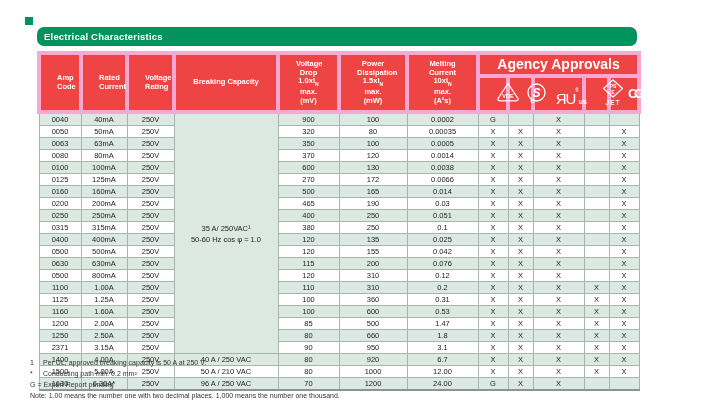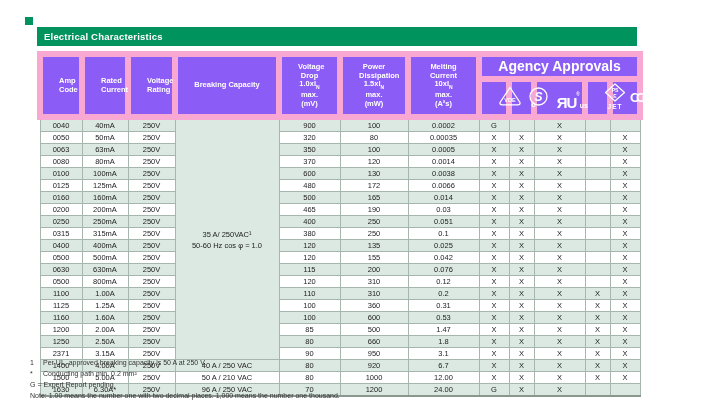--- a/index.html
+++ b/index.html
@@ -1,39 +1,39 @@
 <!DOCTYPE html>
 <html><head>
 <meta charset="utf-8">
 <style>
   html,body{margin:0;padding:0;background:#fff;}
   .page{position:relative;width:702px;height:404px;background:#fff;overflow:hidden;
         font-family:"Liberation Sans",sans-serif;}
   .corner-square{position:absolute;left:25px;top:17px;width:8px;height:8px;background:#00935d;}
   .banner{position:absolute;left:37px;top:27px;width:600px;height:19px;background:#00935d;
           color:#fff;font-weight:bold;font-size:9.5px;line-height:19px;padding-left:7px;
-          box-sizing:border-box;letter-spacing:.2px;}
+          box-sizing:border-box;letter-spacing:.2px;border-radius:7px;}
   table.ec{position:absolute;left:37px;top:51px;width:600px;border-collapse:collapse;
            table-layout:fixed;border-bottom:2px solid #8b968f;}
-  thead th{background:#8b5cf6;color:#fff;font-weight:bold;font-size:7.5px;line-height:8.5px;
-           border:6px solid #f9a8d4;text-align:center;vertical-align:middle;padding:1px 16px;}
+  thead th{background:#ef4444;color:#fff;font-weight:bold;font-size:7.5px;line-height:8.5px;
+           border:4px solid #f9a8d4;text-align:center;vertical-align:middle;padding:1px 16px;}
   thead tr.h1 th.agency-label{height:17px;font-size:14px;}
   thead tr.h2 th{height:30px;}
   thead th .pre{white-space:pre-line;}
   thead sub{font-size:5px;}
   tbody td{font-size:7.5px;height:11px;line-height:10px;text-align:center;color:#1c1c1c;
            border:1px solid #a7b6ac;padding:0;background:#fff;overflow:hidden;}
   tbody tr.alt td{background:#dce9e2;}
   tbody td.bc-merged{background:#dde9e2;vertical-align:middle;font-size:7.5px;line-height:11px;margin-left:32px;}
   .footnotes{position:absolute;left:30px;top:359px;width:650px;color:#333;font-size:7px;}
   .fn{display:flex;margin-bottom:3.6px;line-height:7.5px;}
   .fn .mk{min-width:11px;margin-right:2px;}
   .ul-wrap{display:flex;align-items:flex-end;justify-content:center;color:#fff;height:24px;}
   .ul-c{font-size:8px;font-weight:bold;line-height:10px;}
-  .ul-ru{font-size:15px;font-weight:bold;letter-spacing:-1px;line-height:14px;margin-left:21px;}
+  .ul-ru{font-size:15px;font-weight:normal;letter-spacing:-1px;line-height:14px;margin-left:21px;}
   .ul-reg{font-size:4.5px;line-height:18px;align-self:flex-start;}
   .ul-us{font-size:7px;font-weight:bold;line-height:9px;}
 </style>
 </head>
 <body>
 
 <div class="page">
 
   <div class="corner-square"></div>
 
@@ -190,21 +190,21 @@
           <td>X</td>
           <td>X</td>
           <td>X</td>
           <td></td>
           <td>X</td>
         </tr>
         <tr class="">
           <td>0125</td>
           <td>125mA</td>
           <td>250V</td>
-          <td>480</td>
+          <td>270</td>
           <td>172</td>
           <td>0.0066</td>
           <td>X</td>
           <td>X</td>
           <td>X</td>
           <td></td>
           <td>X</td>
         </tr>
         <tr class="alt">
           <td>0160</td>

